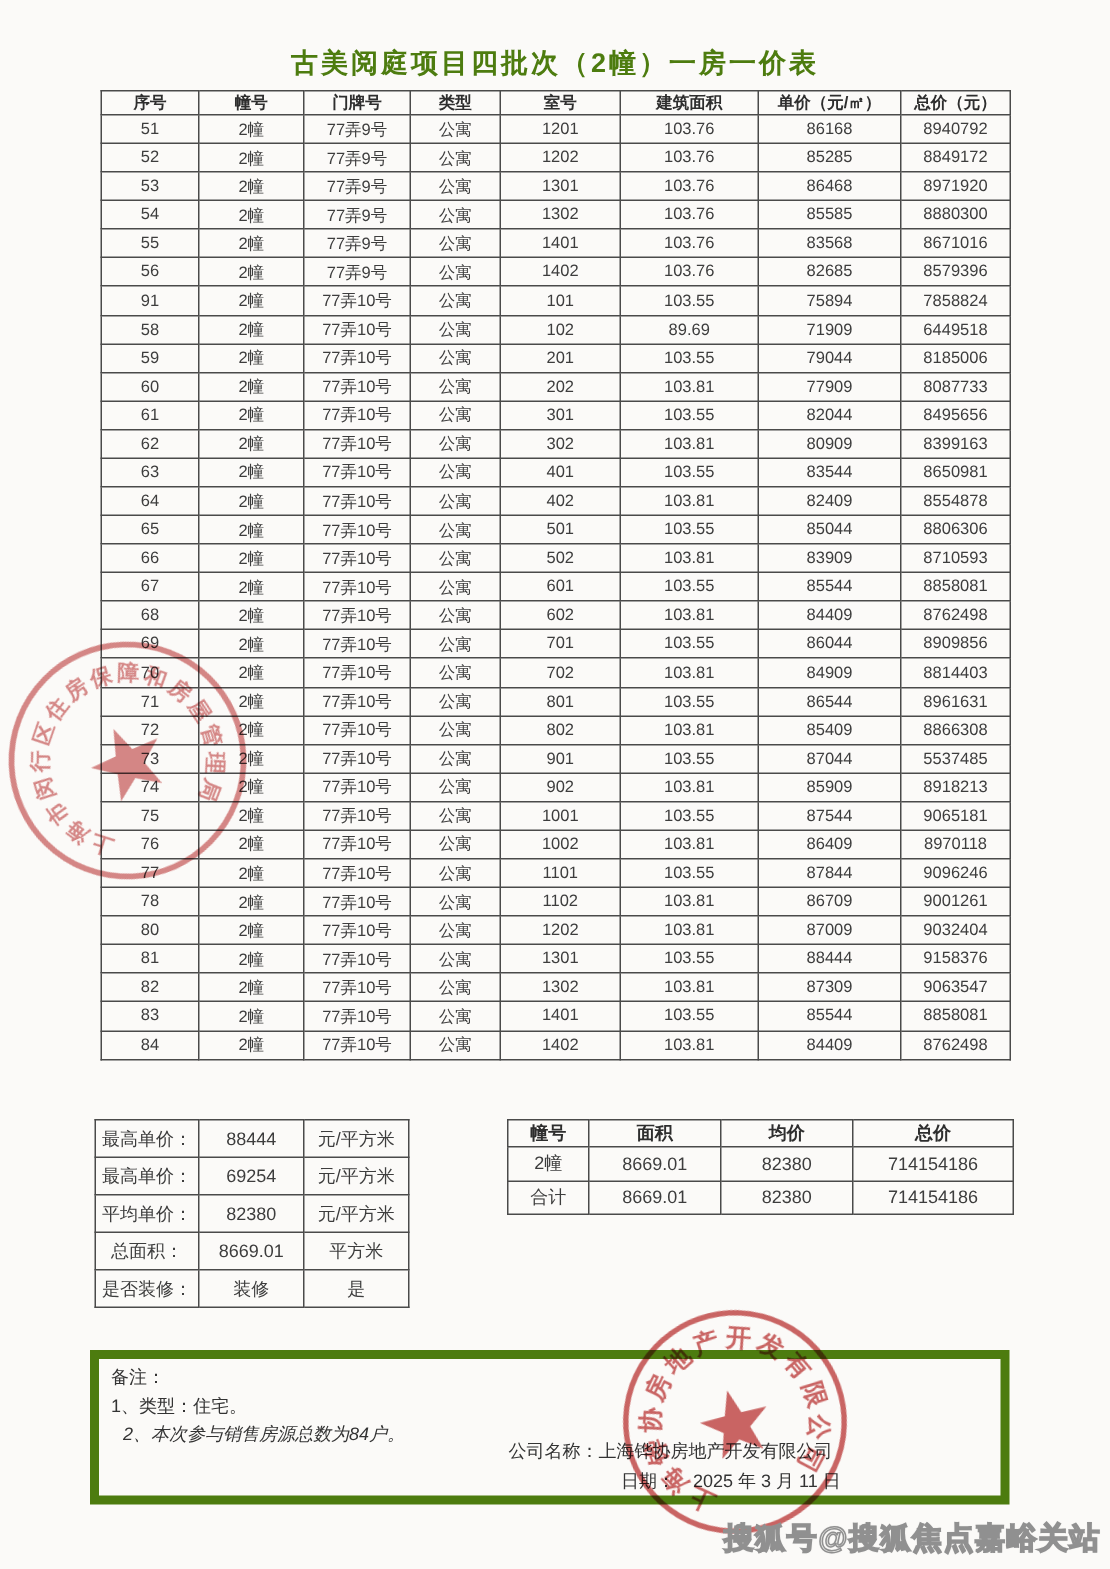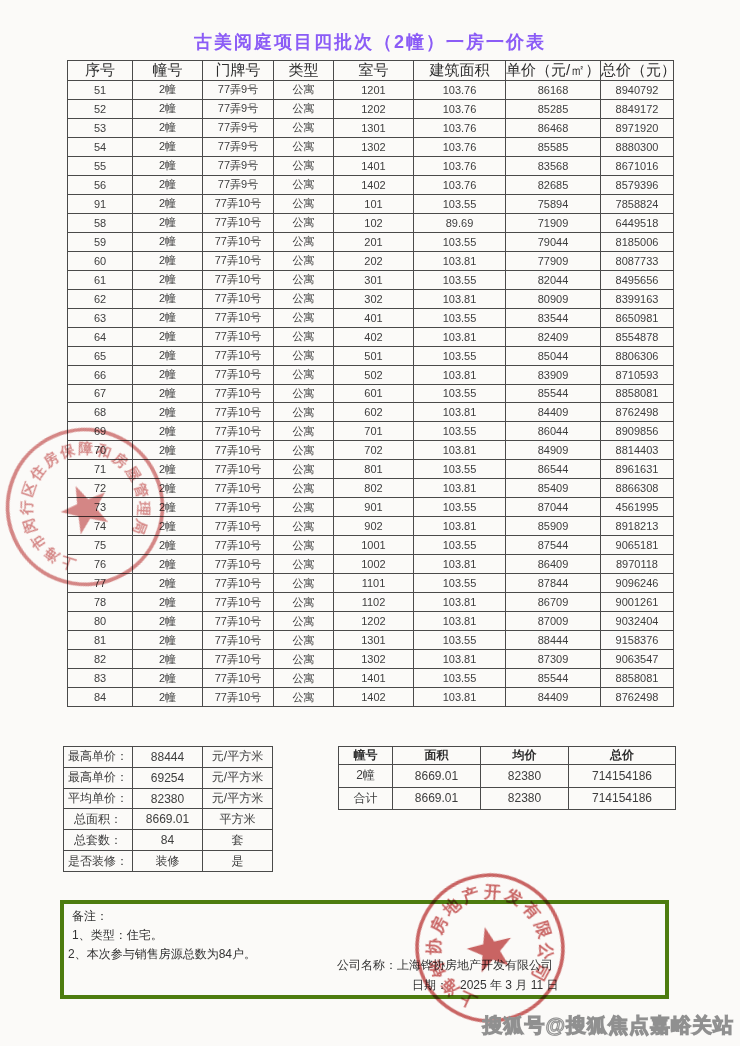--- a/index.html
+++ b/index.html
@@ -7,55 +7,55 @@
     position:relative;
     width:740px;height:1046px;
     background:#fbfaf8;
     overflow:hidden;
     font-family:"Liberation Sans","DejaVu Sans",sans-serif;
     color:#3d3d3d;
   }
   .title{
     position:absolute;top:30px;left:0;width:100%;
     text-align:center;font-size:18px;font-weight:bold;
-    color:#8b5cf6;letter-spacing:2px;
+    color:#4d7c0f;letter-spacing:2px;
   }
   table{border-collapse:collapse;table-layout:fixed;}
   td,th{
     border:1px solid #4a4a4a;
     text-align:center;vertical-align:middle;
     padding:0;overflow:hidden;white-space:nowrap;
   }
   .main-table{
     position:absolute;left:67px;top:60px;
     width:606px;height:647px;
     font-size:11px;
   }
-  .main-table th{font-size:15px;font-weight:normal;color:#2e2e2e;}
+  .main-table th{font-size:11px;font-weight:bold;color:#2e2e2e;}
   .stats-table{
     position:absolute;left:63px;top:746px;
     width:209px;height:126px;
     font-size:12px;
   }
   .bsum-table{
     position:absolute;left:338px;top:746px;
     width:337px;height:64px;
     font-size:12px;
   }
   .bsum-table th{font-weight:bold;color:#2e2e2e;}
   .notes-box{
     position:absolute;left:60px;top:900px;
     width:601px;height:91px;
-    border:4px solid #4d7c0f;
+    border:6px solid #4d7c0f;
     font-size:12px;color:#333;
   }
   .notes-box .abs{position:absolute;}
   .notes-label{left:8px;top:4px;}
   .note-line1{left:8px;top:23px;}
-  .note-line2{left:4px;top:42px;}
+  .note-line2{left:16px;top:42px;font-style:italic;}
   .company-line{left:273px;top:53px;}
   .company-line .lbl{}
   .date-line{left:348px;top:73px;}
   .date-line .lbl{margin-right:12px;}
   .watermark{
     position:absolute;right:6px;top:1012px;
     font-size:20px;font-weight:bold;letter-spacing:1px;
     color:#e9e9e6;
     -webkit-text-stroke:1px #909090;
     text-shadow:0 0 1px #aaa;
@@ -330,21 +330,21 @@
           <td>8866308</td>
         </tr>
         <tr>
           <td>73</td>
           <td>2幢</td>
           <td>77弄10号</td>
           <td>公寓</td>
           <td>901</td>
           <td>103.55</td>
           <td>87044</td>
-          <td>4561995</td>
+          <td>5537485</td>
         </tr>
         <tr>
           <td>74</td>
           <td>2幢</td>
           <td>77弄10号</td>
           <td>公寓</td>
           <td>902</td>
           <td>103.81</td>
           <td>85909</td>
           <td>8918213</td>
@@ -461,25 +461,20 @@
         </tr>
         <tr>
           <td>平均单价：</td>
           <td>82380</td>
           <td>元/平方米</td>
         </tr>
         <tr>
           <td>总面积：</td>
           <td>8669.01</td>
           <td>平方米</td>
-        </tr>
-        <tr>
-          <td>总套数：</td>
-          <td>84</td>
-          <td>套</td>
         </tr>
         <tr>
           <td>是否装修：</td>
           <td>装修</td>
           <td>是</td>
         </tr>
       </tbody>
   </table>
 
   <table class="bsum-table">

